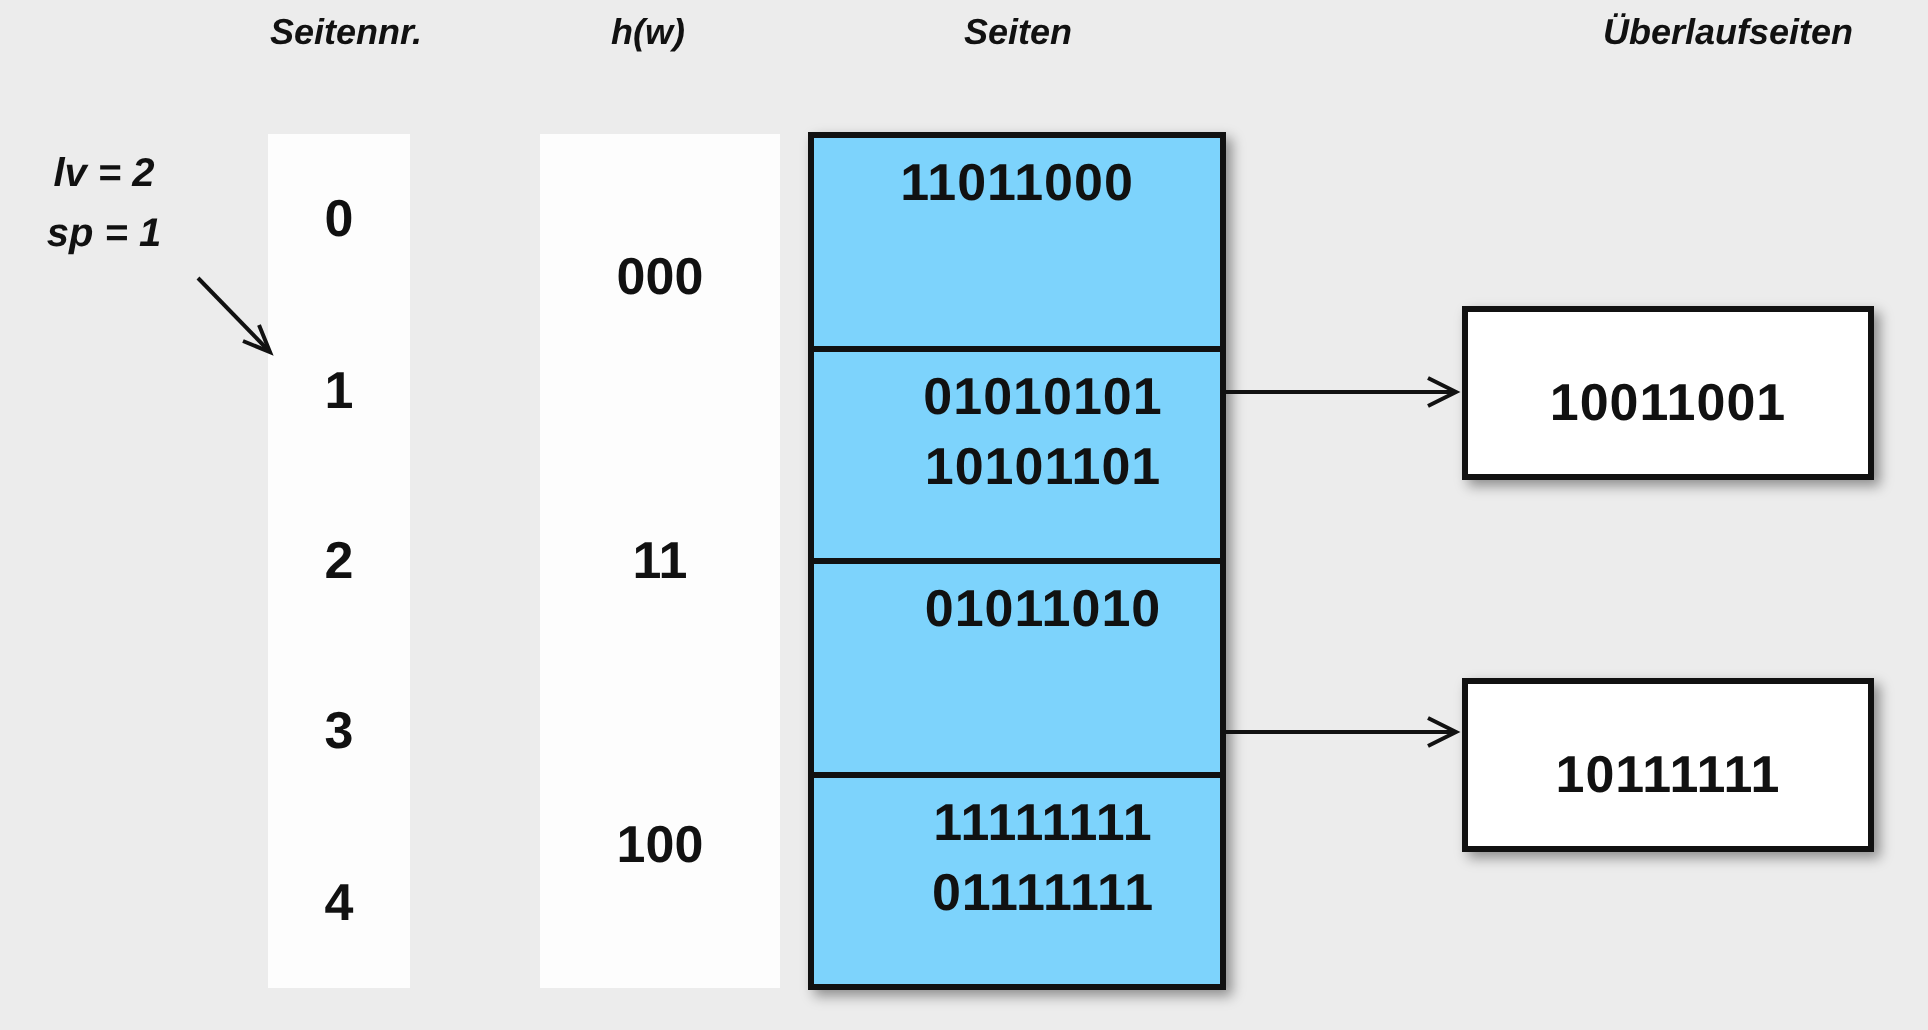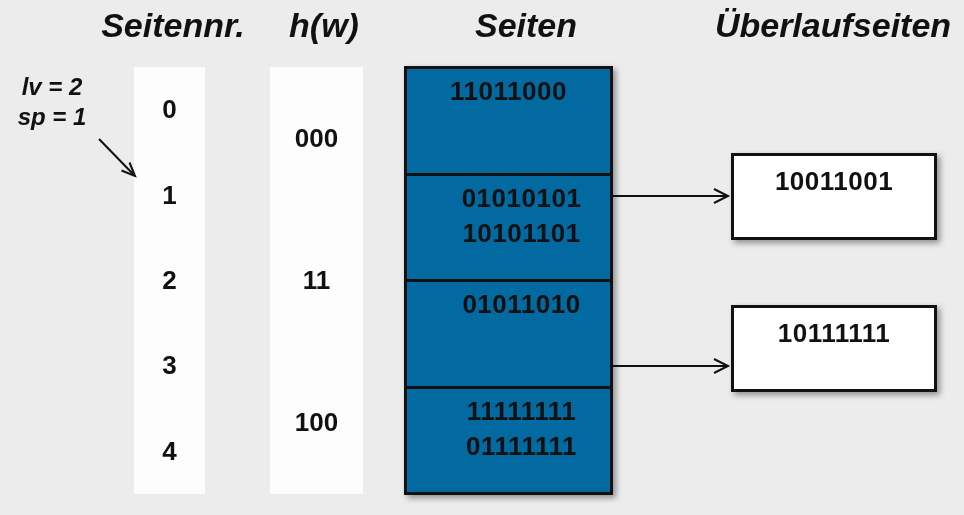--- a/index.html
+++ b/index.html
@@ -9,31 +9,31 @@
     background: #ececec;
     font-family: "Liberation Sans", sans-serif;
     color: #111111;
     overflow: hidden;
   }
   .hdr {
     position: absolute;
     top: 6px;
     transform: translateX(-50%);
     font-style: italic;
-    font-size: 34px;
+    font-size: 18px;
     font-weight: 600;
     white-space: nowrap;
   }
   .annotation {
     position: absolute;
     left: 6px;
     top: 72px;
     width: 92px;
     font-style: italic;
-    font-size: 24px;
+    font-size: 20px;
     font-weight: 600;
     line-height: 30px;
     text-align: center;
     white-space: nowrap;
   }
   .strip {
     position: absolute;
     top: 67px;
     height: 427px;
     background: #fdfdfd;
@@ -47,21 +47,21 @@
     justify-content: center;
     font-size: 26px;
     font-weight: 600;
   }
   .ptable {
     position: absolute;
     left: 404px;
     top: 66px;
     width: 209px;
     height: 429px;
-    background: #0369a1;
+    background: #7dd3fc;
     border: 3px solid #111111;
     box-shadow: 3px 3px 6px rgba(0,0,0,0.40);
     display: flex;
     flex-direction: column;
   }
   .trow {
     flex: 1;
     display: flex;
     flex-direction: column;
     align-items: center;
@@ -80,52 +80,52 @@
     position: absolute;
     left: 731px;
     width: 206px;
     height: 87px;
     background: #ffffff;
     border: 3px solid #111111;
     box-shadow: 3px 3px 6px rgba(0,0,0,0.40);
     text-align: center;
     padding-top: 8px;
   }
-  .overflow-box .entry-line { letter-spacing: 0.5px; }
+  .overflow-box .entry-line { letter-spacing: 0.5px; margin-top: 20px; }
   #ofb1 { top: 153px; }
-  #ofb2 { top: 305px; }
+  #ofb2 { top: 339px; }
   svg.arrows {
     position: absolute;
     left: 0; top: 0;
     width: 964px; height: 515px;
     pointer-events: none;
   }
 </style>
 </head>
 <body>
 
 <div class="hdr" style="left:173px">Seitennr.</div>
 <div class="hdr" style="left:324px">h(w)</div>
-<div class="hdr" style="left:526px">Seiten</div>
-<div class="hdr" style="left:833px">Überlaufseiten</div>
+<div class="hdr" style="left:509px">Seiten</div>
+<div class="hdr" style="left:864px">Überlaufseiten</div>
 
 <div class="annotation">
   <span style="display:block">lv = 2</span>
   <span style="display:block">sp = 1</span>
 </div>
 
 <div class="strip" style="left:134px;width:71px">
   <div class="strip-cell">0</div>
   <div class="strip-cell">1</div>
   <div class="strip-cell">2</div>
   <div class="strip-cell">3</div>
   <div class="strip-cell">4</div>
 </div>
 
-<div class="strip" style="left:270px;width:93px">
+<div class="strip" style="left:270px;width:120px">
   <div class="strip-cell">000</div>
   <div class="strip-cell">11</div>
   <div class="strip-cell">100</div>
 </div>
 
 <div class="ptable">
   <div class="trow">
     <span class="entry-line">11011000</span>
     <span class="entry-line"></span>
   </div>

